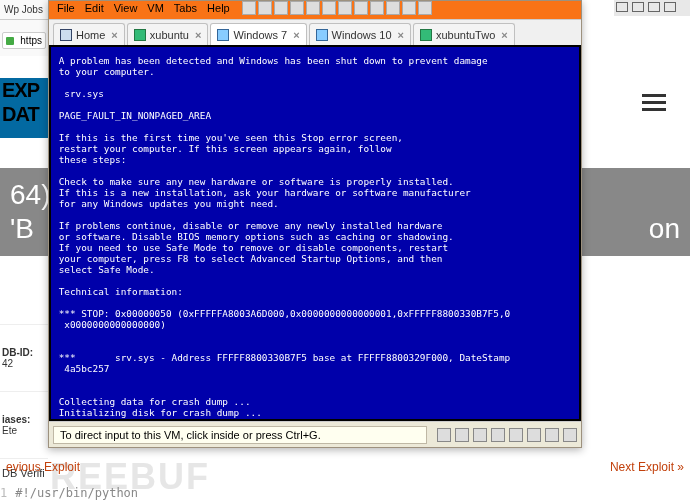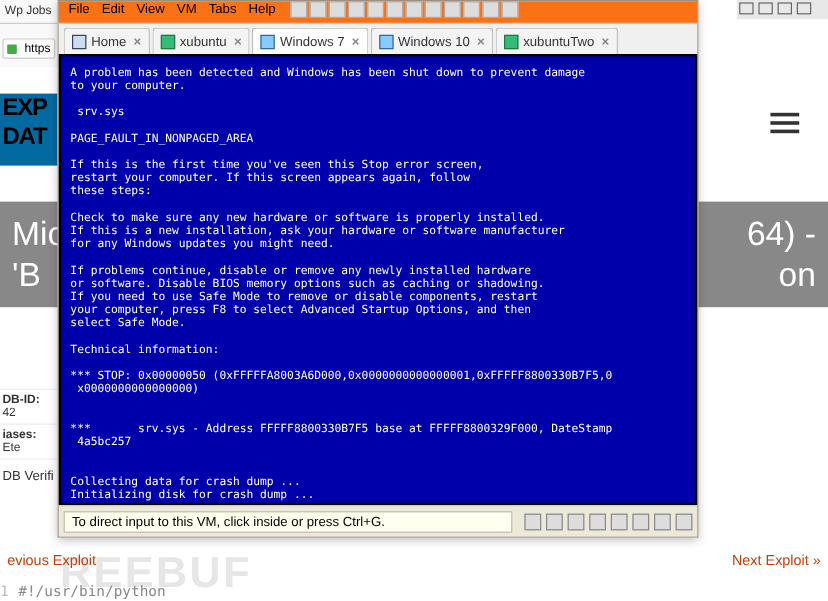--- a/index.html
+++ b/index.html
@@ -64,21 +64,21 @@
     line-height: 34px;
   }
   .title-band .r1, .title-band .r2 { display: flex; justify-content: space-between; width: 100%; }
 
   .meta-area {
     position: absolute;
     top: 324px; left: 0; width: 48px;
     font-size: 10px;
     color: #333;
   }
-  .meta-row { padding: 3px 2px; border-top: 1px solid #eee; }
+  .meta-row { padding: 22px 2px; border-top: 1px solid #eee; }
   .meta-row .k { font-weight: bold; }
   .meta-row .v a { color: #2a6496; text-decoration: none; }
   .edb-verif { font-size: 11px; padding: 8px 2px; border-top: 1px solid #eee; }
 
   .nav-links {
     position: absolute;
     top: 460px; left: 0; width: 690px;
     display: flex; justify-content: space-between;
     font-size: 12px; padding: 0 6px;
   }
@@ -225,21 +225,20 @@
   </div>
 </div>
 
 <div class="logo-frag">
   <div>EXP</div>
   <div>DAT</div>
 </div>
 
 <div class="title-band">
   <div class="r1">
-    <span>Mic</span>
     <span>64) -</span>
   </div>
   <div class="r2">
     <span>'B</span>
     <span>on</span>
   </div>
 </div>
 
 <div class="hamburger">
   <div></div>

